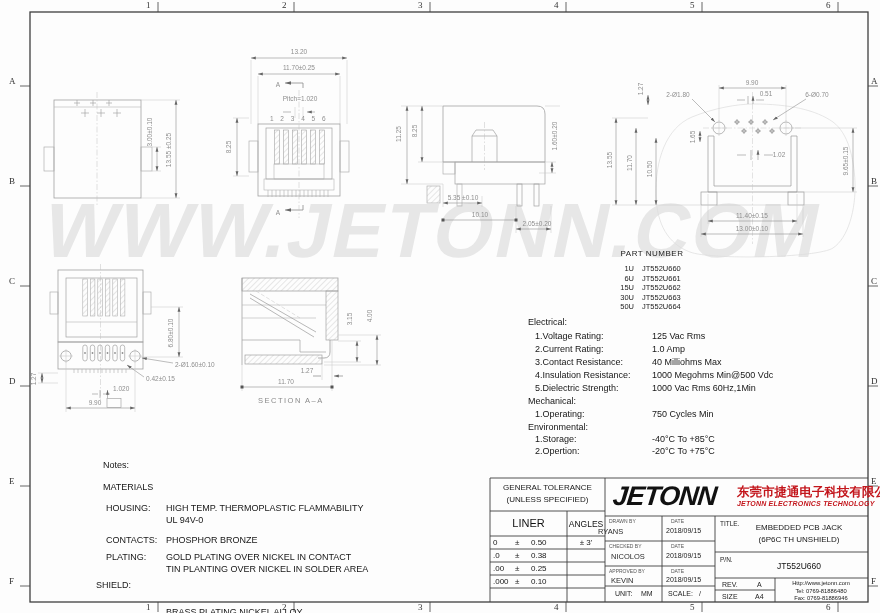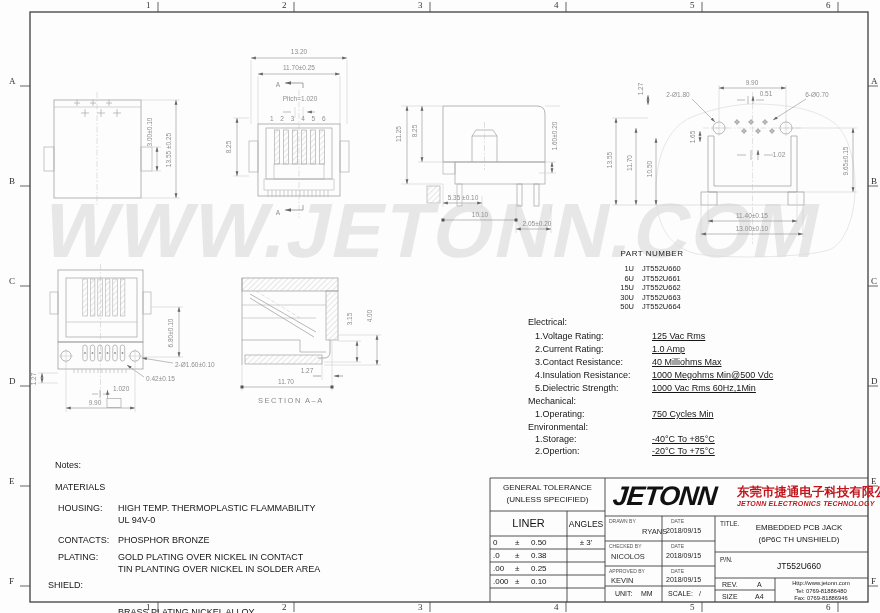--- a/index.html
+++ b/index.html
@@ -7,29 +7,29 @@
          font-family:"Liberation Sans",sans-serif;overflow:hidden;}
   .abs{position:absolute;white-space:nowrap;}
   svg.lines{position:absolute;left:0;top:0;z-index:2;}
   .txt{z-index:3;}
   .wm{position:absolute;left:46px;top:186px;z-index:1;font-size:77px;font-weight:bold;
       letter-spacing:2px;color:rgba(40,40,40,0.10);transform:skewX(-12deg);
       white-space:nowrap;font-family:"Liberation Sans",sans-serif;}
   .gridlbl{font-family:"Liberation Serif",serif;font-size:9px;color:#333;z-index:3;}
   .dt{font:6.5px "Liberation Sans",sans-serif;fill:#8e8e8e;}
   .dtb{font:7.5px "Liberation Sans",sans-serif;fill:#8a8a8a;letter-spacing:1.5px;}
-  .t9{font-size:9px;color:#161616;}
+  .t9{font-size:9px;color:#161616;margin-left:48px;}
   .t8{font-size:8px;color:#161616;}
   .t75{font-size:7.5px;color:#2a2a2a;}
   .t7{font-size:7px;color:#222;}
   .t65{font-size:6.5px;color:#222;}
   .lbl5{font-size:5px;color:#555;}
   .ctr{text-align:center;}
   .spec{position:absolute;font-size:9px;color:#161616;white-space:nowrap;z-index:3;}
-  .spec .val{position:absolute;left:117px;white-space:nowrap;text-decoration:underline;}
+  .spec .val{position:absolute;left:117px;white-space:nowrap;}
   .prow{position:absolute;font-size:7.5px;color:#222;white-space:nowrap;z-index:3;}
   .prow .q{display:inline-block;width:32px;text-align:right;}
   .prow .p{margin-left:8px;}
   .logo{font-size:27px;font-weight:800;font-style:italic;color:#111;
         letter-spacing:-1px;transform:skewX(-6deg);z-index:3;}
   .cn{font-size:12.5px;font-weight:bold;color:#c3161c;z-index:3;}
   .cnen{font-size:7px;font-weight:bold;font-style:italic;color:#c3161c;letter-spacing:.2px;z-index:3;}
 </style>
 </head>
 <body>
@@ -335,21 +335,21 @@
   <span class="abs txt t8" style="left:531px;top:564px">0.25</span>
   <span class="abs txt t8" style="left:493px;top:577px">.000</span>
   <span class="abs txt t8" style="left:515px;top:577px">±</span>
   <span class="abs txt t8" style="left:531px;top:577px">0.10</span>
 
   <span class="abs logo" style="left:613px;top:481px">JETONN</span>
   <span class="abs cn" style="left:737px;top:484px">东莞市捷通电子科技有限公司</span>
   <span class="abs cnen" style="left:737px;top:500px">JETONN ELECTRONICS TECHNOLOGY</span>
 
   <span class="abs txt lbl5" style="left:609px;top:518px">DRAWN BY</span>
-  <span class="abs txt t75" style="left:642px;top:527px">RYANS</span>
+  <span class="abs txt t75" style="left:598px;top:527px">RYANS</span>
   <span class="abs txt lbl5" style="left:671px;top:518px">DATE</span>
   <span class="abs txt t7" style="left:666px;top:527px">2018/09/15</span>
   <span class="abs txt lbl5" style="left:609px;top:543px">CHECKED BY</span>
   <span class="abs txt t75" style="left:611px;top:552px">NICOLOS</span>
   <span class="abs txt lbl5" style="left:671px;top:543px">DATE</span>
   <span class="abs txt t7" style="left:666px;top:552px">2018/09/15</span>
   <span class="abs txt lbl5" style="left:609px;top:568px">APPROVED BY</span>
   <span class="abs txt t75" style="left:611px;top:576px">KEVIN</span>
   <span class="abs txt lbl5" style="left:671px;top:568px">DATE</span>
   <span class="abs txt t7" style="left:666px;top:576px">2018/09/15</span>

